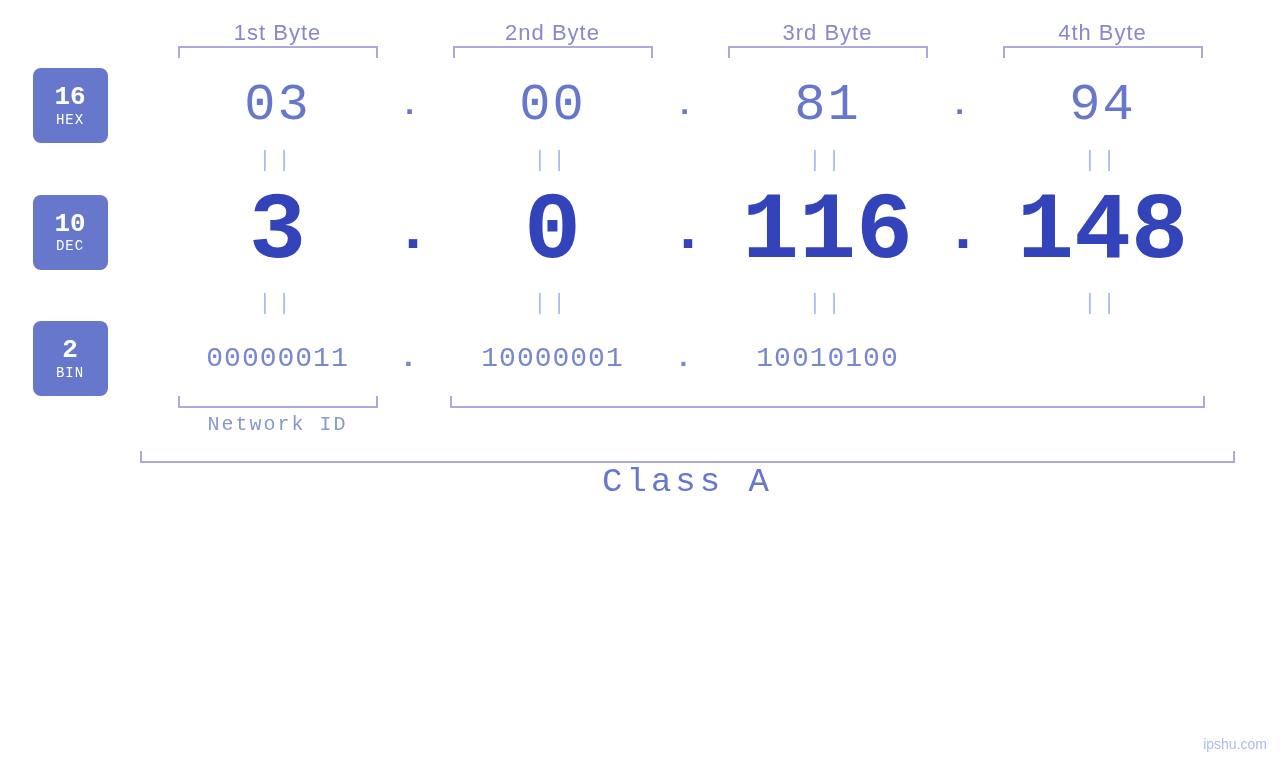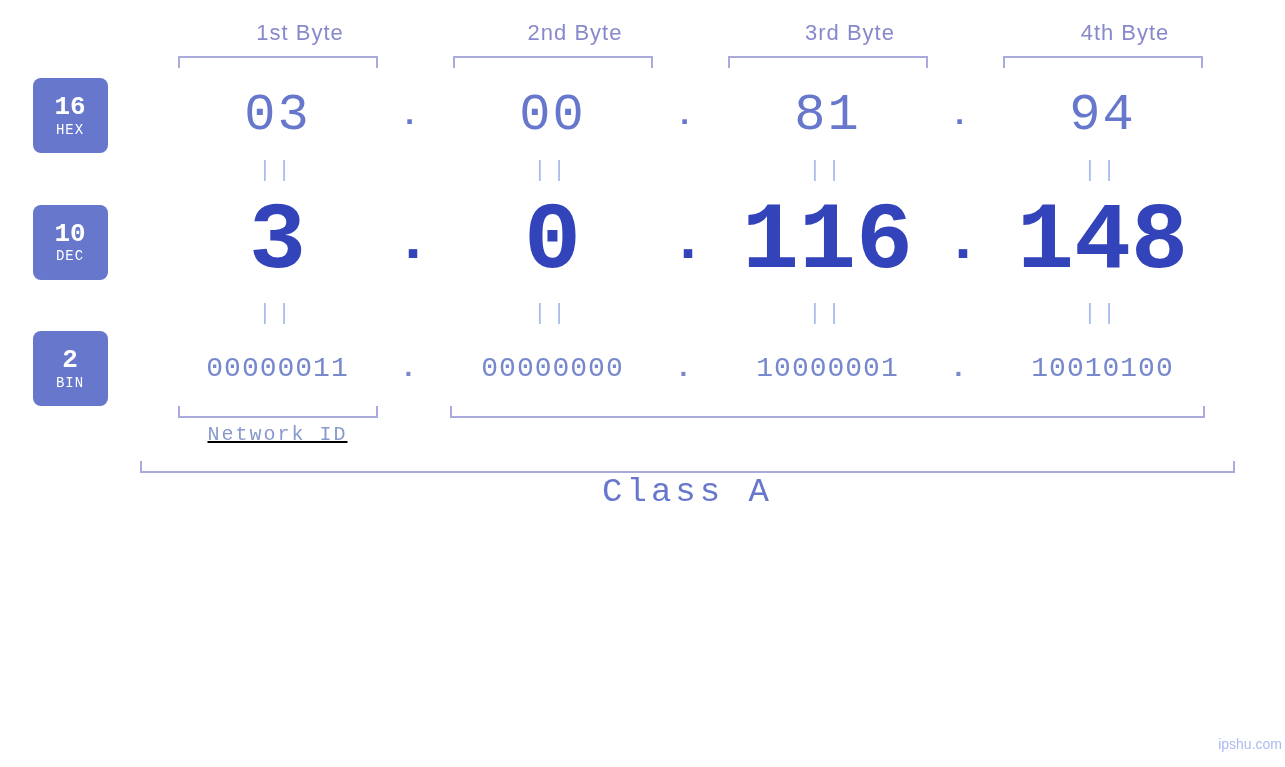--- a/index.html
+++ b/index.html
@@ -18,22 +18,20 @@
       position: relative;
       display: flex;
       flex-direction: column;
       padding: 20px 0;
     }
 
     
     .byte-headers {
       display: flex;
       margin-left: 140px;
-      margin-bottom: 10px;
-      justify-content: center;
     }
 
     .byte-header {
       width: 275px;
       text-align: center;
       color: #8888cc;
       font-size: 22px;
       font-family: Arial, sans-serif;
       font-weight: 300;
       letter-spacing: 1px;
@@ -167,21 +165,20 @@
       align-items: center;
       color: #aabbee;
       font-size: 22px;
       letter-spacing: 6px;
     }
 
     
     .bottom-section {
       margin-left: 140px;
       margin-top: 0;
-      text-decoration: underline;
     }
 
     .bracket-bottom {
       display: flex;
       margin-bottom: 0;
     }
 
     .bracket-line-bottom-net {
       width: 200px;
       border-bottom: 2px solid #aaaadd;
@@ -238,21 +235,21 @@
       text-align: center;
       color: #6677cc;
       font-size: 34px;
       letter-spacing: 4px;
       width: 1095px;
     }
 
     .watermark {
       position: absolute;
       bottom: 15px;
-      right: 3px;
+      right: 18px;
       color: #aabbee;
       font-size: 14px;
       font-family: Arial, sans-serif;
     }
 
     
     .row-gap-small { height: 10px; }
   </style>
 </head>
 <body>
@@ -336,21 +333,20 @@
   <div class="data-row">
     <div class="badge-col">
       <div class="badge">
         <span class="badge-num">2</span>
         <span class="badge-label">BIN</span>
       </div>
     </div>
     <div class="values-row">
       <div class="byte-val bin-val">00000011</div>
       <div class="dot bin-dot">.</div>
-      <div class="byte-val bin-val">00000000</div>
       <div class="dot bin-dot">.</div>
       <div class="byte-val bin-val">10000001</div>
       <div class="dot bin-dot">.</div>
       <div class="byte-val bin-val">10010100</div>
     </div>
   </div>
 
   <div class="bottom-section">
     <div class="bracket-bottom">
 

